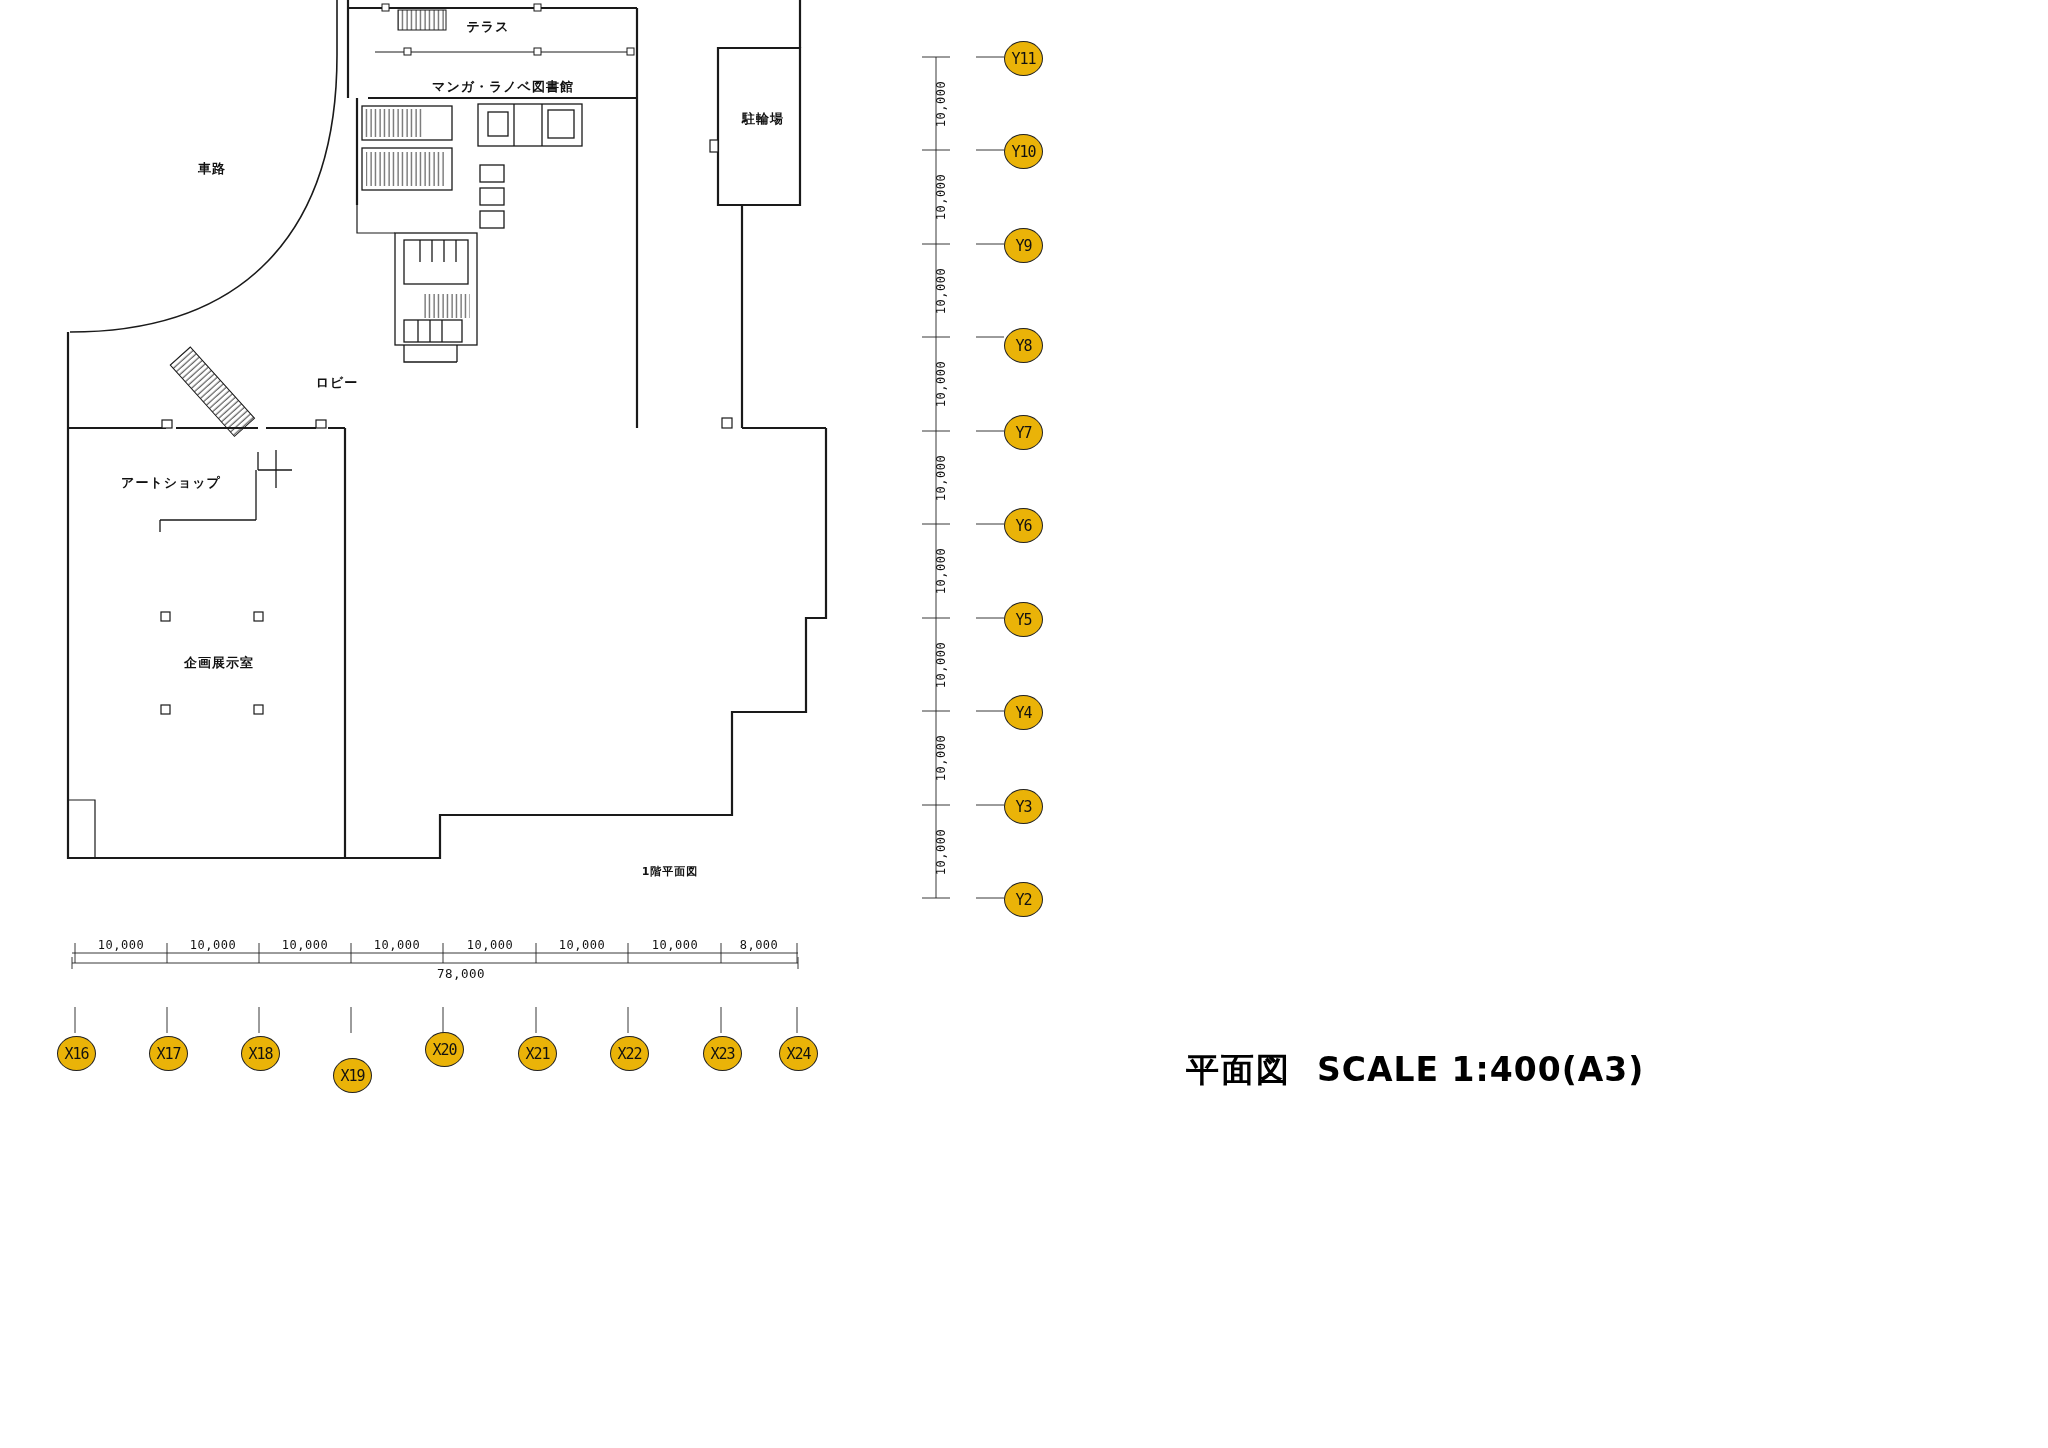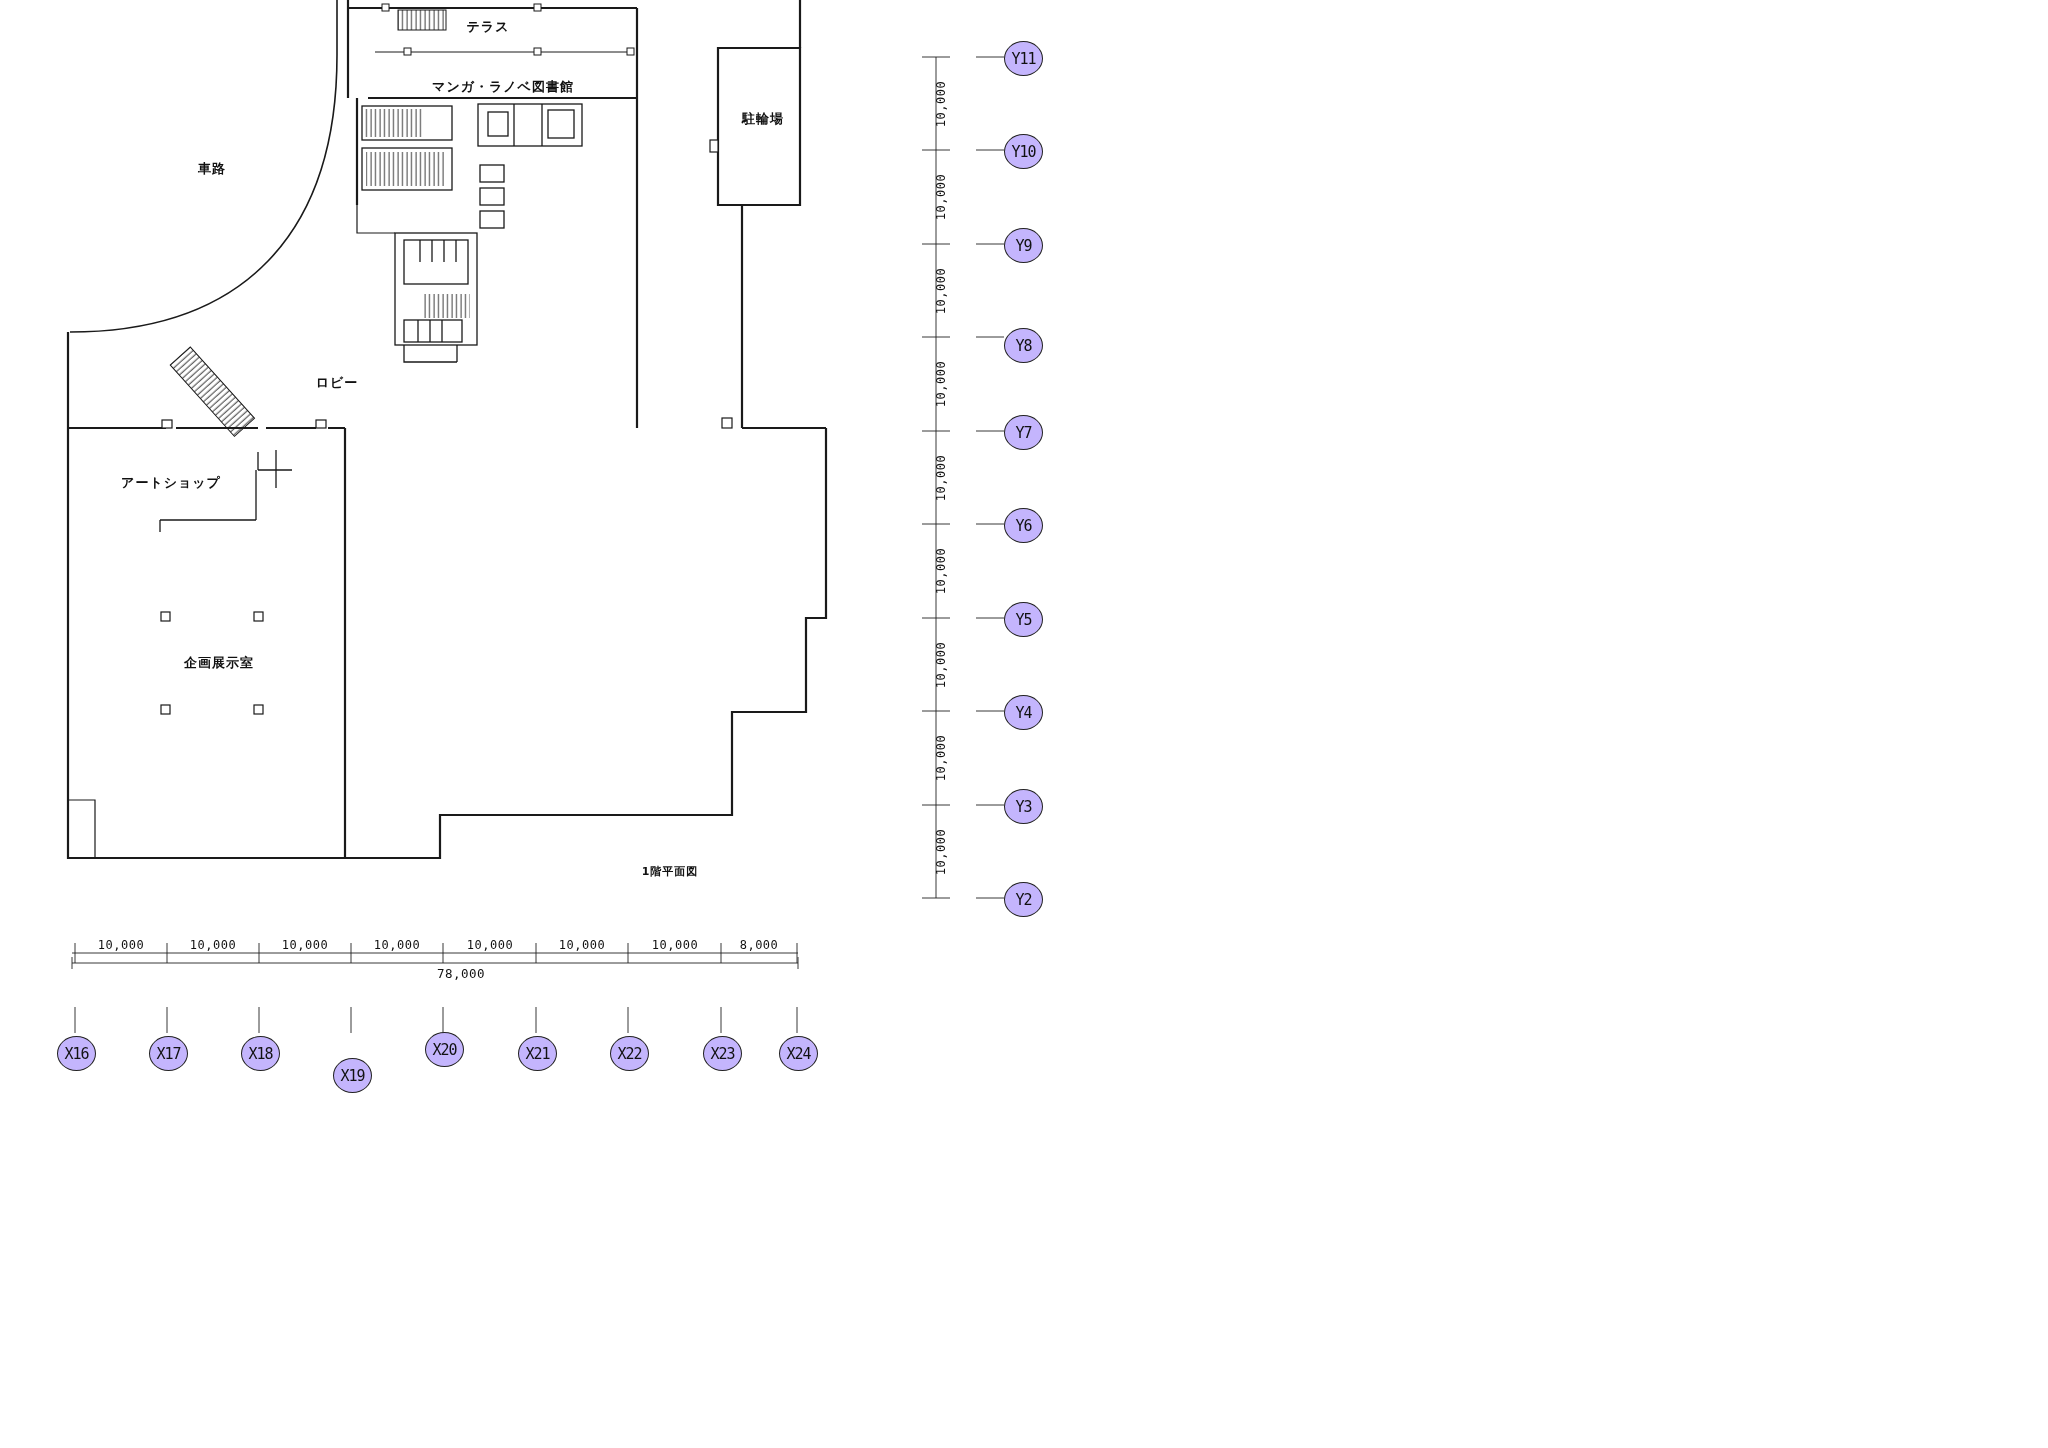--- a/index.html
+++ b/index.html
@@ -18,21 +18,21 @@
   }
   .dim{
     position:absolute;transform:translate(-50%,-50%);
     font-size:12px;font-family:"DejaVu Sans Mono",monospace;letter-spacing:.5px;
     white-space:nowrap;color:#111;
   }
   .dim.vert{transform:translate(-50%,-50%) rotate(-90deg);}
   .dim.total{font-size:12.5px;margin-left:24px;}
   .bubble{
     position:absolute;width:37px;height:33px;border:1.7px solid #222;border-radius:50%;
-    display:flex;align-items:center;justify-content:center;background:#c4b5fd;
+    display:flex;align-items:center;justify-content:center;background:#eab308;
     font-size:15px;font-family:"DejaVu Sans Mono",monospace;color:#111;letter-spacing:-1px;
   }
   .title-block{
     position:absolute;left:1186px;top:1048px;font-size:33px;font-weight:bold;
     letter-spacing:2px;white-space:nowrap;color:#000;
   }
   .title-block .scale{margin-left:26px;font-weight:bold;letter-spacing:1px;}
 </style>
 </head>
 <body>
@@ -234,14 +234,17 @@
   <div class="dim" style="left:121px;top:945px">10,000</div>
   <div class="dim" style="left:213px;top:945px">10,000</div>
   <div class="dim" style="left:305px;top:945px">10,000</div>
   <div class="dim" style="left:397px;top:945px">10,000</div>
   <div class="dim" style="left:490px;top:945px">10,000</div>
   <div class="dim" style="left:582px;top:945px">10,000</div>
   <div class="dim" style="left:675px;top:945px">10,000</div>
   <div class="dim" style="left:759px;top:945px">8,000</div>
   <div class="dim total" style="left:437px;top:973px">78,000</div>
 
+  <div class="title-block">
+    <span>平面図</span><span class="scale">SCALE 1:400(A3)</span>
+  </div>
 
 </div>
 
 </body></html>

